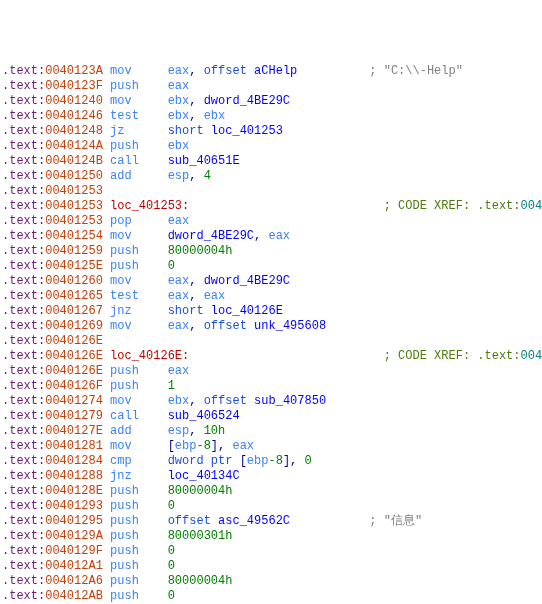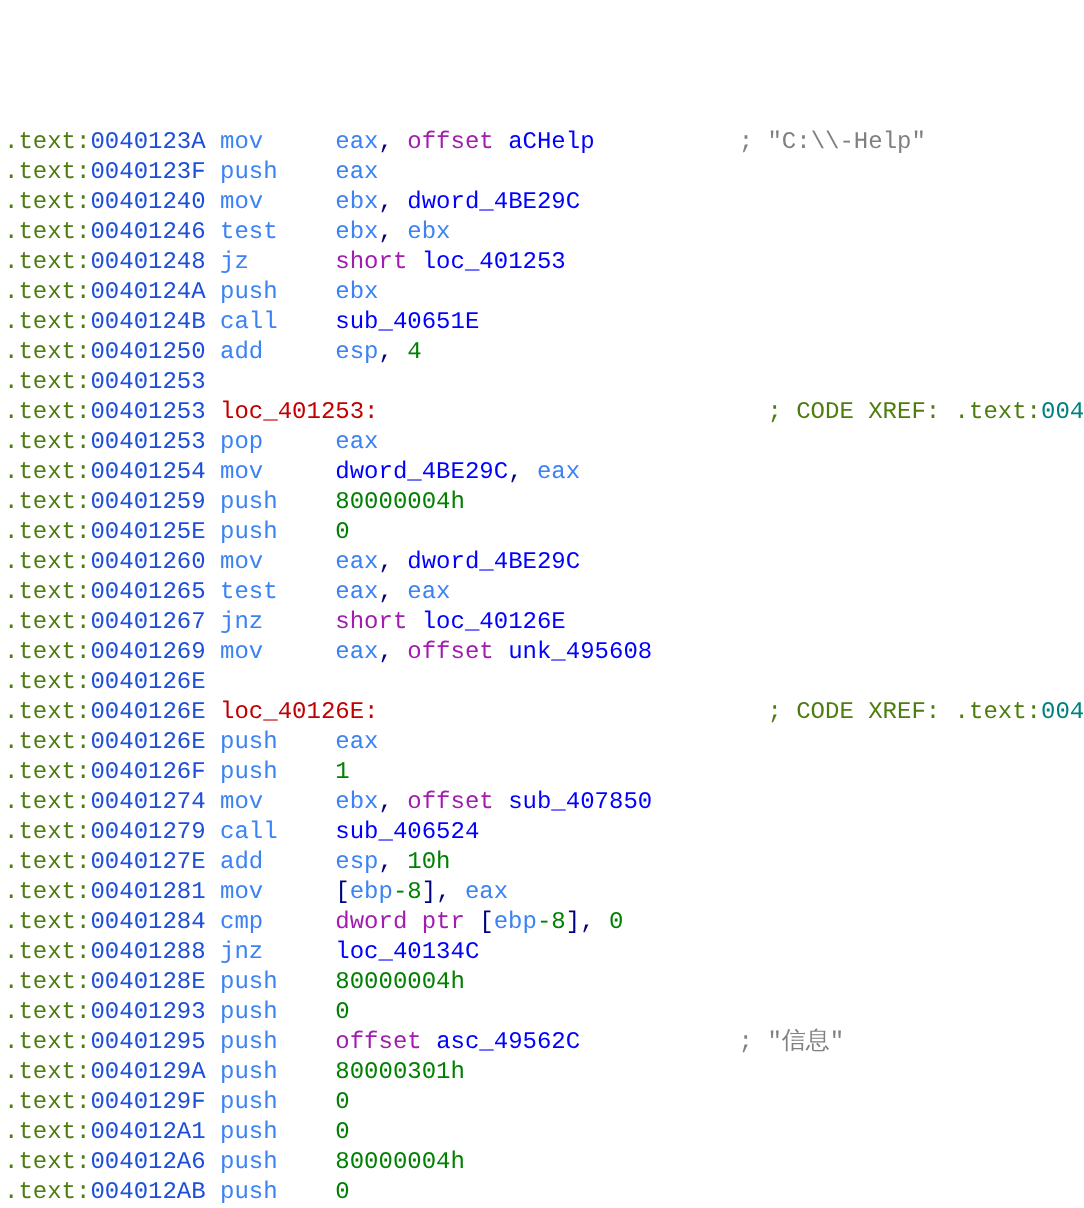--- a/index.html
+++ b/index.html
@@ -6,32 +6,32 @@
     margin: 0;
     padding: 4px 2px;
     background: #ffffff;
     font-family: Consolas, "Courier New", monospace;
     font-size: 12px;
     line-height: 15px;
     white-space: pre;
     color: #000080;
   }
   .ln { display: block; }
-  .seg { color: #4d7c0f; }
-  .addr { color: #1d4ed8; }
+  .seg { color: #701a75; }
+  .addr { color: #c2410c; }
   .mn { color: #3b82f6; }
   .reg { color: #3b82f6; }
   .name { color: #0000ff; margin-top: 12px; }
   .label { color: #c00000; text-align: right; }
   .cmt { color: #808080; }
   .xref { color: #4d7c0f; }
   .xrefaddr { color: #008080; }
   .num { color: #008000; }
   .punc { color: #000080; }
-  .op { color: #a21caf; }
+  .op { color: #1d4ed8; }
 </style>
 </head>
 <body>
 
 
 
 <div id="listing"><span class="ln"><span class="seg">.text:</span><span class="addr">0040123A</span> <span class="mn">mov     </span><span><span class="reg">eax</span><span class="punc">, </span><span class="op">offset</span> <span class="name">aCHelp</span></span>          <span class="cmt">; "C:\\-Help"</span></span><span class="ln"><span class="seg">.text:</span><span class="addr">0040123F</span> <span class="mn">push    </span><span><span class="reg">eax</span></span></span><span class="ln"><span class="seg">.text:</span><span class="addr">00401240</span> <span class="mn">mov     </span><span><span class="reg">ebx</span><span class="punc">, </span><span class="name">dword_4BE29C</span></span></span><span class="ln"><span class="seg">.text:</span><span class="addr">00401246</span> <span class="mn">test    </span><span><span class="reg">ebx</span><span class="punc">, </span><span class="reg">ebx</span></span></span><span class="ln"><span class="seg">.text:</span><span class="addr">00401248</span> <span class="mn">jz      </span><span><span class="op">short</span> <span class="name">loc_401253</span></span></span><span class="ln"><span class="seg">.text:</span><span class="addr">0040124A</span> <span class="mn">push    </span><span><span class="reg">ebx</span></span></span><span class="ln"><span class="seg">.text:</span><span class="addr">0040124B</span> <span class="mn">call    </span><span><span class="name">sub_40651E</span></span></span><span class="ln"><span class="seg">.text:</span><span class="addr">00401250</span> <span class="mn">add     </span><span><span class="reg">esp</span><span class="punc">, </span><span class="num">4</span></span></span><span class="ln"><span class="seg">.text:</span><span class="addr">00401253</span> <span class="mn">        </span><span></span></span><span class="ln"><span class="seg">.text:</span><span class="addr">00401253</span> <span class="label">loc_401253:</span>                           <span class="xref">; CODE XREF: .text:</span><span class="xrefaddr">00401248</span></span><span class="ln"><span class="seg">.text:</span><span class="addr">00401253</span> <span class="mn">pop     </span><span><span class="reg">eax</span></span></span><span class="ln"><span class="seg">.text:</span><span class="addr">00401254</span> <span class="mn">mov     </span><span><span class="name">dword_4BE29C</span><span class="punc">, </span><span class="reg">eax</span></span></span><span class="ln"><span class="seg">.text:</span><span class="addr">00401259</span> <span class="mn">push    </span><span><span class="num">80000004h</span></span></span><span class="ln"><span class="seg">.text:</span><span class="addr">0040125E</span> <span class="mn">push    </span><span><span class="num">0</span></span></span><span class="ln"><span class="seg">.text:</span><span class="addr">00401260</span> <span class="mn">mov     </span><span><span class="reg">eax</span><span class="punc">, </span><span class="name">dword_4BE29C</span></span></span><span class="ln"><span class="seg">.text:</span><span class="addr">00401265</span> <span class="mn">test    </span><span><span class="reg">eax</span><span class="punc">, </span><span class="reg">eax</span></span></span><span class="ln"><span class="seg">.text:</span><span class="addr">00401267</span> <span class="mn">jnz     </span><span><span class="op">short</span> <span class="name">loc_40126E</span></span></span><span class="ln"><span class="seg">.text:</span><span class="addr">00401269</span> <span class="mn">mov     </span><span><span class="reg">eax</span><span class="punc">, </span><span class="op">offset</span> <span class="name">unk_495608</span></span></span><span class="ln"><span class="seg">.text:</span><span class="addr">0040126E</span> <span class="mn">        </span><span></span></span><span class="ln"><span class="seg">.text:</span><span class="addr">0040126E</span> <span class="label">loc_40126E:</span>                           <span class="xref">; CODE XREF: .text:</span><span class="xrefaddr">00401267</span></span><span class="ln"><span class="seg">.text:</span><span class="addr">0040126E</span> <span class="mn">push    </span><span><span class="reg">eax</span></span></span><span class="ln"><span class="seg">.text:</span><span class="addr">0040126F</span> <span class="mn">push    </span><span><span class="num">1</span></span></span><span class="ln"><span class="seg">.text:</span><span class="addr">00401274</span> <span class="mn">mov     </span><span><span class="reg">ebx</span><span class="punc">, </span><span class="op">offset</span> <span class="name">sub_407850</span></span></span><span class="ln"><span class="seg">.text:</span><span class="addr">00401279</span> <span class="mn">call    </span><span><span class="name">sub_406524</span></span></span><span class="ln"><span class="seg">.text:</span><span class="addr">0040127E</span> <span class="mn">add     </span><span><span class="reg">esp</span><span class="punc">, </span><span class="num">10h</span></span></span><span class="ln"><span class="seg">.text:</span><span class="addr">00401281</span> <span class="mn">mov     </span><span><span class="punc">[</span><span class="reg">ebp</span><span class="num">-8</span><span class="punc">]</span><span class="punc">, </span><span class="reg">eax</span></span></span><span class="ln"><span class="seg">.text:</span><span class="addr">00401284</span> <span class="mn">cmp     </span><span><span class="op">dword ptr </span><span class="punc">[</span><span class="reg">ebp</span><span class="num">-8</span><span class="punc">]</span><span class="punc">, </span><span class="num">0</span></span></span><span class="ln"><span class="seg">.text:</span><span class="addr">00401288</span> <span class="mn">jnz     </span><span><span class="name">loc_40134C</span></span></span><span class="ln"><span class="seg">.text:</span><span class="addr">0040128E</span> <span class="mn">push    </span><span><span class="num">80000004h</span></span></span><span class="ln"><span class="seg">.text:</span><span class="addr">00401293</span> <span class="mn">push    </span><span><span class="num">0</span></span></span><span class="ln"><span class="seg">.text:</span><span class="addr">00401295</span> <span class="mn">push    </span><span><span class="op">offset</span> <span class="name">asc_49562C</span></span>           <span class="cmt">; "信息"</span></span><span class="ln"><span class="seg">.text:</span><span class="addr">0040129A</span> <span class="mn">push    </span><span><span class="num">80000301h</span></span></span><span class="ln"><span class="seg">.text:</span><span class="addr">0040129F</span> <span class="mn">push    </span><span><span class="num">0</span></span></span><span class="ln"><span class="seg">.text:</span><span class="addr">004012A1</span> <span class="mn">push    </span><span><span class="num">0</span></span></span><span class="ln"><span class="seg">.text:</span><span class="addr">004012A6</span> <span class="mn">push    </span><span><span class="num">80000004h</span></span></span><span class="ln"><span class="seg">.text:</span><span class="addr">004012AB</span> <span class="mn">push    </span><span><span class="num">0</span></span></span></div>
 
 
 

